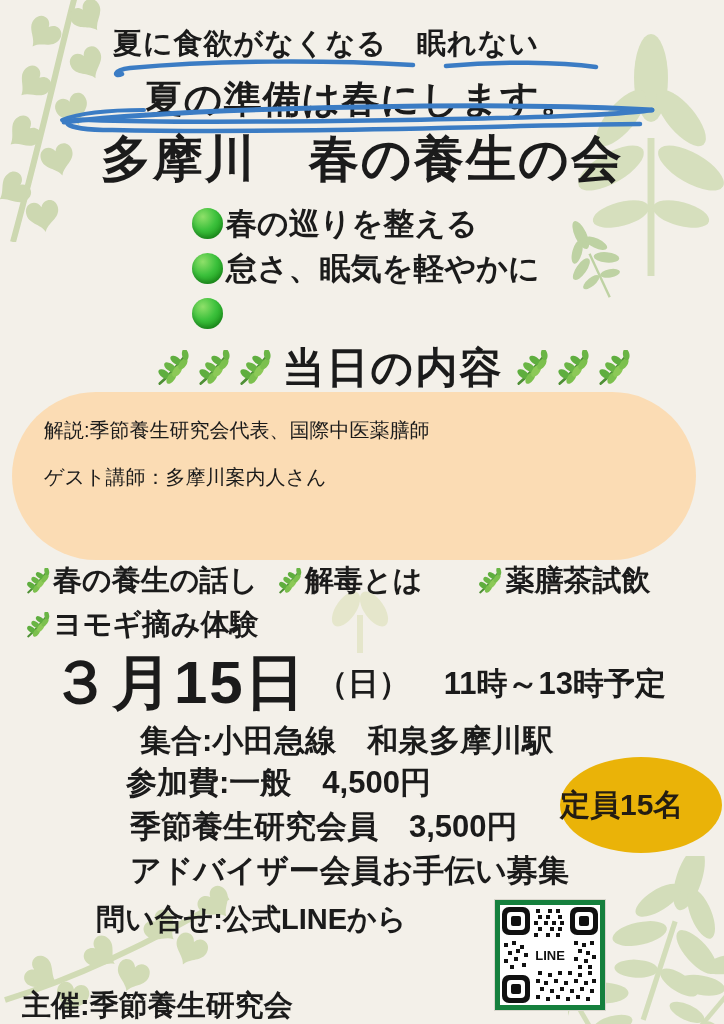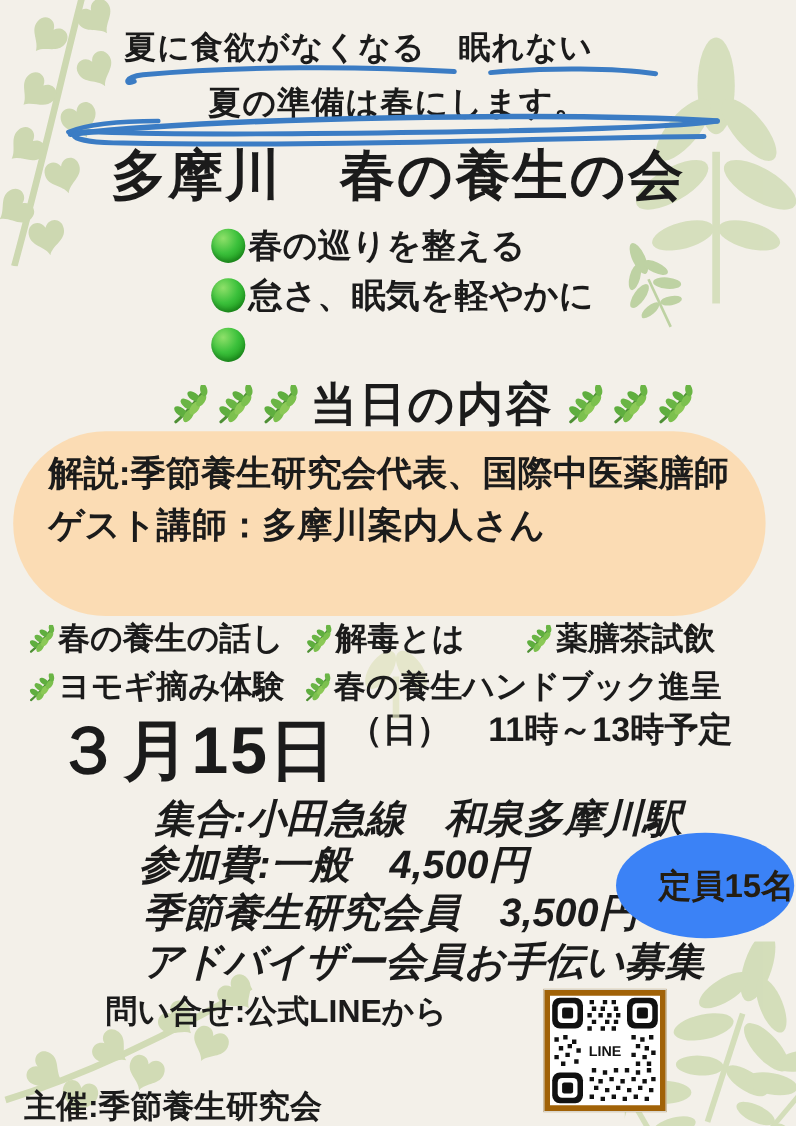--- a/index.html
+++ b/index.html
@@ -8,21 +8,21 @@
     position:relative;width:724px;height:1024px;margin:0 auto;
     background:#f3f0e9;overflow:hidden;color:#1b1b1b;
   }
   svg{display:block;}
   .deco{position:absolute;pointer-events:none;}
 
   
   .tagline1{position:absolute;top:24px;left:0;width:652px;text-align:center;
     font-size:29px;font-weight:700;letter-spacing:1px;}
   .tagline2{position:absolute;top:74px;left:0;width:724px;text-align:center;
-    font-size:30px;font-weight:700;letter-spacing:1px;}
+    font-size:38px;font-weight:700;letter-spacing:1px;}
   .underline1{position:absolute;top:56px;left:108px;}
   .scribble{position:absolute;top:96px;left:52px;}
 
   
   .event-title{position:absolute;top:126px;left:0;width:724px;text-align:center;
     font-size:50px;font-weight:900;letter-spacing:2px;}
 
   
   .benefits{position:absolute;top:201px;left:192px;}
   .benefit{display:flex;align-items:center;height:45px;font-size:31px;font-weight:700;}
@@ -34,57 +34,57 @@
   .contents-heading{position:absolute;top:340px;left:0;width:724px;z-index:3;
     display:flex;justify-content:center;align-items:center;gap:4px;padding-left:31px;}
   .contents-heading .txt{font-size:42px;font-weight:800;letter-spacing:2px;margin:0 6px;}
   .sprig-lg{width:37px;height:37px;flex:none;}
   .sprig-sm{width:27px;height:27px;flex:none;margin-right:2px;}
 
   
   .speakers-box{position:absolute;top:392px;left:12px;width:684px;height:168px;
     background:#fbdcb4;border-radius:85px;z-index:2;
     padding:15px 0 0 32px;box-sizing:border-box;}
-  .speakers-box .sline{font-size:32px;font-weight:700;line-height:47px;white-space:nowrap;}
+  .speakers-box .sline{font-size:20px;font-weight:400;line-height:47px;white-space:nowrap;}
   .speakers-box .indent{padding-left:82px;}
 
   
   .activity-row{position:absolute;left:24px;display:flex;align-items:center;z-index:3;}
   .row1{top:561px;}
   .row2{top:605px;}
   .activity{display:inline-flex;align-items:center;font-size:29px;font-weight:700;white-space:nowrap;}
   .row1 .activity:nth-child(1){margin-right:18px;align-items:center;}
   .row1 .activity:nth-child(2){margin-right:54px;}
   .row2 .activity:nth-child(1){margin-right:16px;}
 
   
-  .schedule{position:absolute;top:643px;left:50px;display:flex;align-items:flex-start;}
+  .schedule{position:absolute;top:643px;left:50px;display:flex;align-items:center;}
   .date-big{font-size:60px;font-weight:800;letter-spacing:2px;}
   .weekday{font-size:31px;font-weight:700;margin-left:10px;}
   .time{font-size:31px;font-weight:700;margin-left:34px;}
 
   
-  .detail{position:absolute;font-size:36px;font-weight:700;white-space:nowrap;font-style:italic;}
+  .detail{position:absolute;font-size:31px;font-weight:700;white-space:nowrap;}
   .meeting{top:720px;left:140px;}
   .fee-general{top:762px;left:126px;text-align:right;}
   .fee-member{top:806px;left:130px;}
   .advisor{top:850px;left:130px;}
 
   
   .capacity-badge{position:absolute;top:757px;left:560px;width:162px;height:96px;
-    background:#3b82f6;border-radius:50%;display:flex;align-items:center;justify-content:flex-end;
+    background:#eab308;border-radius:50%;display:flex;align-items:center;justify-content:flex-start;
     z-index:4;}
   .capacity-badge span{font-size:30px;font-weight:800;color:#241d12;}
 
   
   .contact1{position:absolute;top:900px;left:96px;font-size:29px;font-weight:700;z-index:3;}
   .contact2{position:absolute;top:944px;left:250px;font-size:29px;font-weight:700;z-index:3;}
 
   
-  .qr-card{position:absolute;top:899px;left:494px;width:112px;height:112px;background:#a16207;
+  .qr-card{position:absolute;top:899px;left:494px;width:112px;height:112px;background:#15803d;
     border:1px solid #d8d5cc;box-sizing:border-box;display:flex;align-items:center;justify-content:center;z-index:4;}
 
   
   .organizer{position:absolute;top:986px;left:22px;font-size:29px;font-weight:800;z-index:3;}
 </style>
 </head>
 <body>
 
 <div class="flyer">
 
@@ -236,26 +236,20 @@
         </svg>
       <span>薬膳茶試飲</span>
     </span>
   </div>
   <div class="activity-row row2">
     <span class="activity">
       <svg class="sprig-sm" viewBox="0 0 32 32">
           <use href="#sprig"></use>
         </svg>
       <span>ヨモギ摘み体験</span>
-    </span>
-    <span class="activity">
-      <svg class="sprig-sm" viewBox="0 0 32 32">
-          <use href="#sprig"></use>
-        </svg>
-      <span>春の養生ハンドブック進呈</span>
     </span>
   </div>
 
   <div class="schedule">
     <span class="date-big">３月15日</span>
     <span class="weekday">（日）</span>
     <span class="time">11時～13時予定</span>
   </div>
 
   <div class="detail meeting">集合:小田急線　和泉多摩川駅</div>

